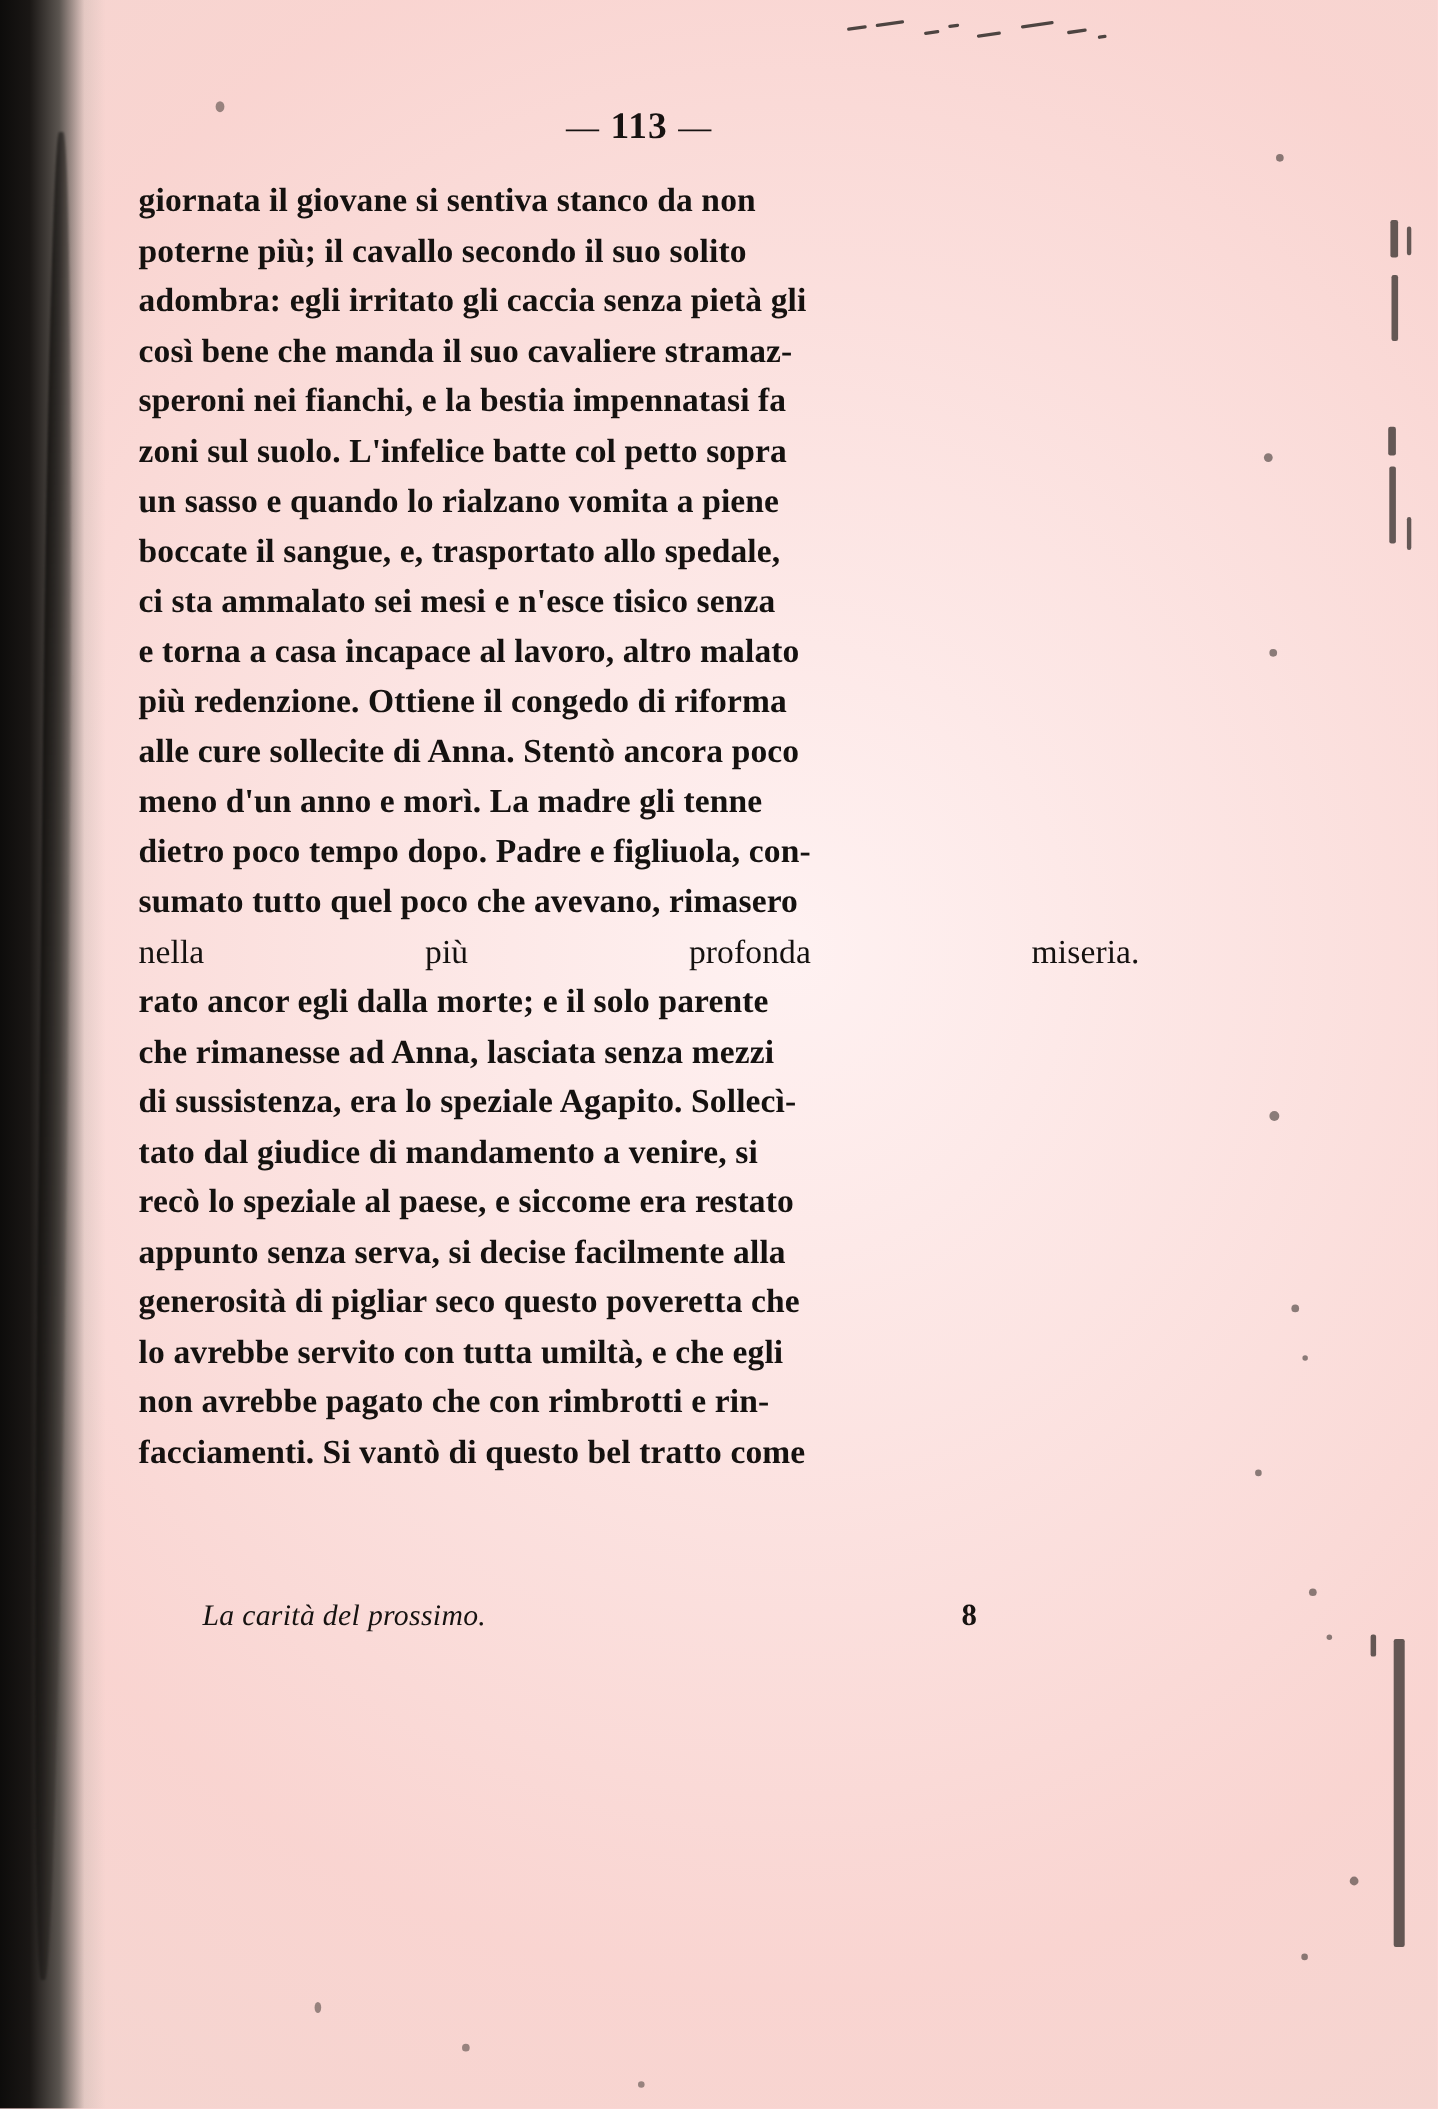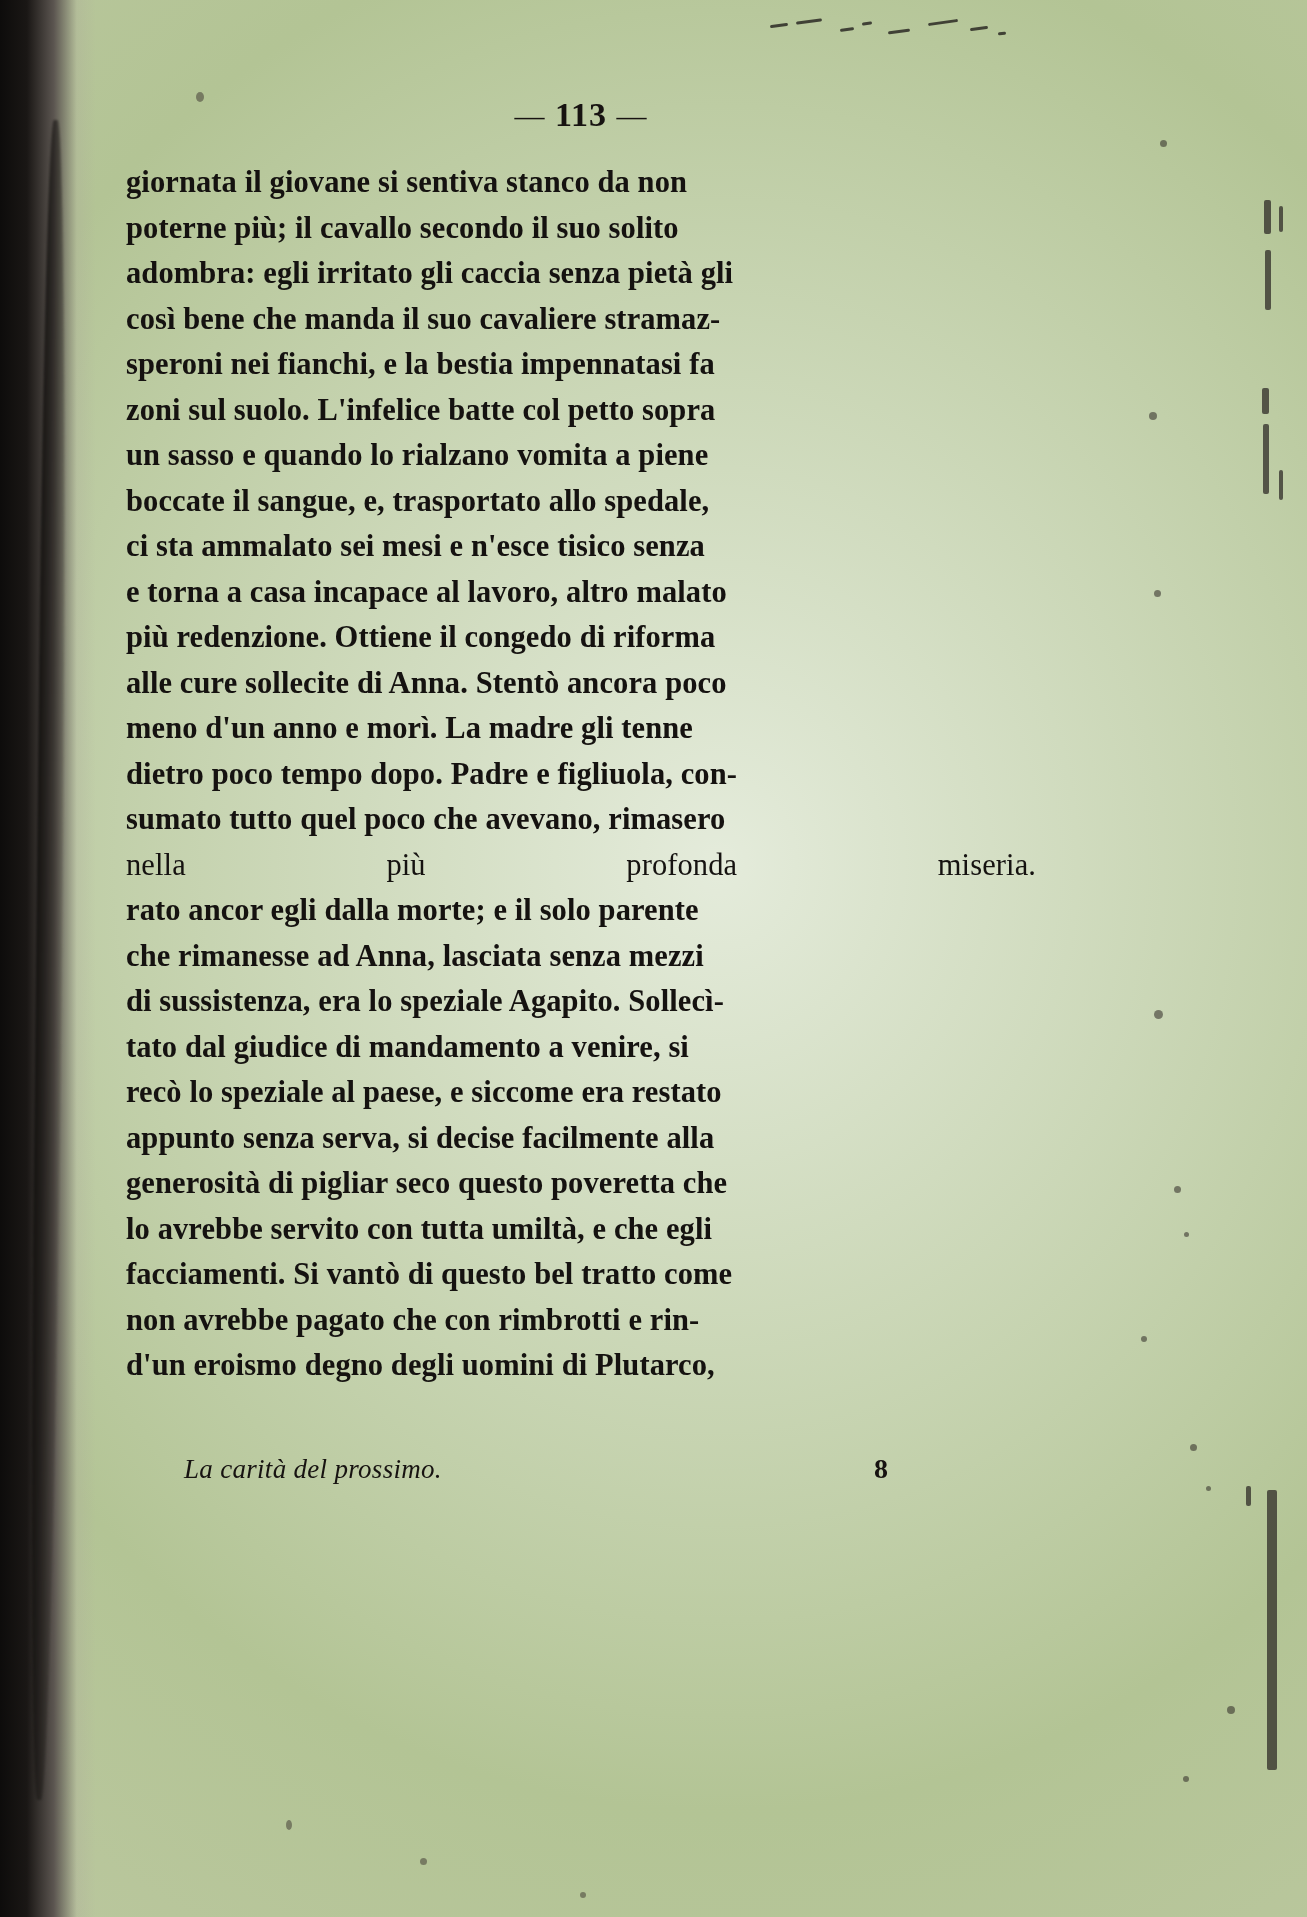--- a/index.html
+++ b/index.html
@@ -4,21 +4,21 @@
 <style>
   html, body {
     margin: 0;
     padding: 0;
     background: #ffffff;
   }
   .page {
     position: relative;
     width: 1307px;
     height: 1917px;
-    background: #4d7c0f;
+    background: #fca5a5;
     overflow: hidden;
     font-family: "Liberation Serif", serif;
     color: #1a1614;
   }
   
   .paper-tone {
     position: absolute;
     inset: 0;
     background:
       radial-gradient(120% 90% at 55% 45%, rgba(255,255,255,0.85) 0%, rgba(247,244,238,0.6) 55%, rgba(233,228,219,0.75) 100%);
@@ -286,27 +286,24 @@
         <span class="line j">
             <span>appunto senza serva, si decise facilmente alla</span>
           </span>
         <span class="line j">
             <span>generosità di pigliar seco questo poveretta che</span>
           </span>
         <span class="line j">
             <span>lo avrebbe servito con tutta umiltà, e che egli</span>
           </span>
         <span class="line j">
+            <span>non avrebbe pagato che con rimbrotti e rin-</span>
+          </span>
+        <span class="line j">
             <span>facciamenti. Si vantò di questo bel tratto come</span>
-          </span>
-        <span class="line j">
-            <span>non avrebbe pagato che con rimbrotti e rin-</span>
-          </span>
-        <span class="line j">
-            <span>d'un eroismo degno degli uomini di Plutarco,</span>
           </span>
       </p>
 
     </div>
 
     <div class="footer">
       <span class="running-title">La carità del prossimo.</span>
       <span class="signature">8</span>
     </div>
 

